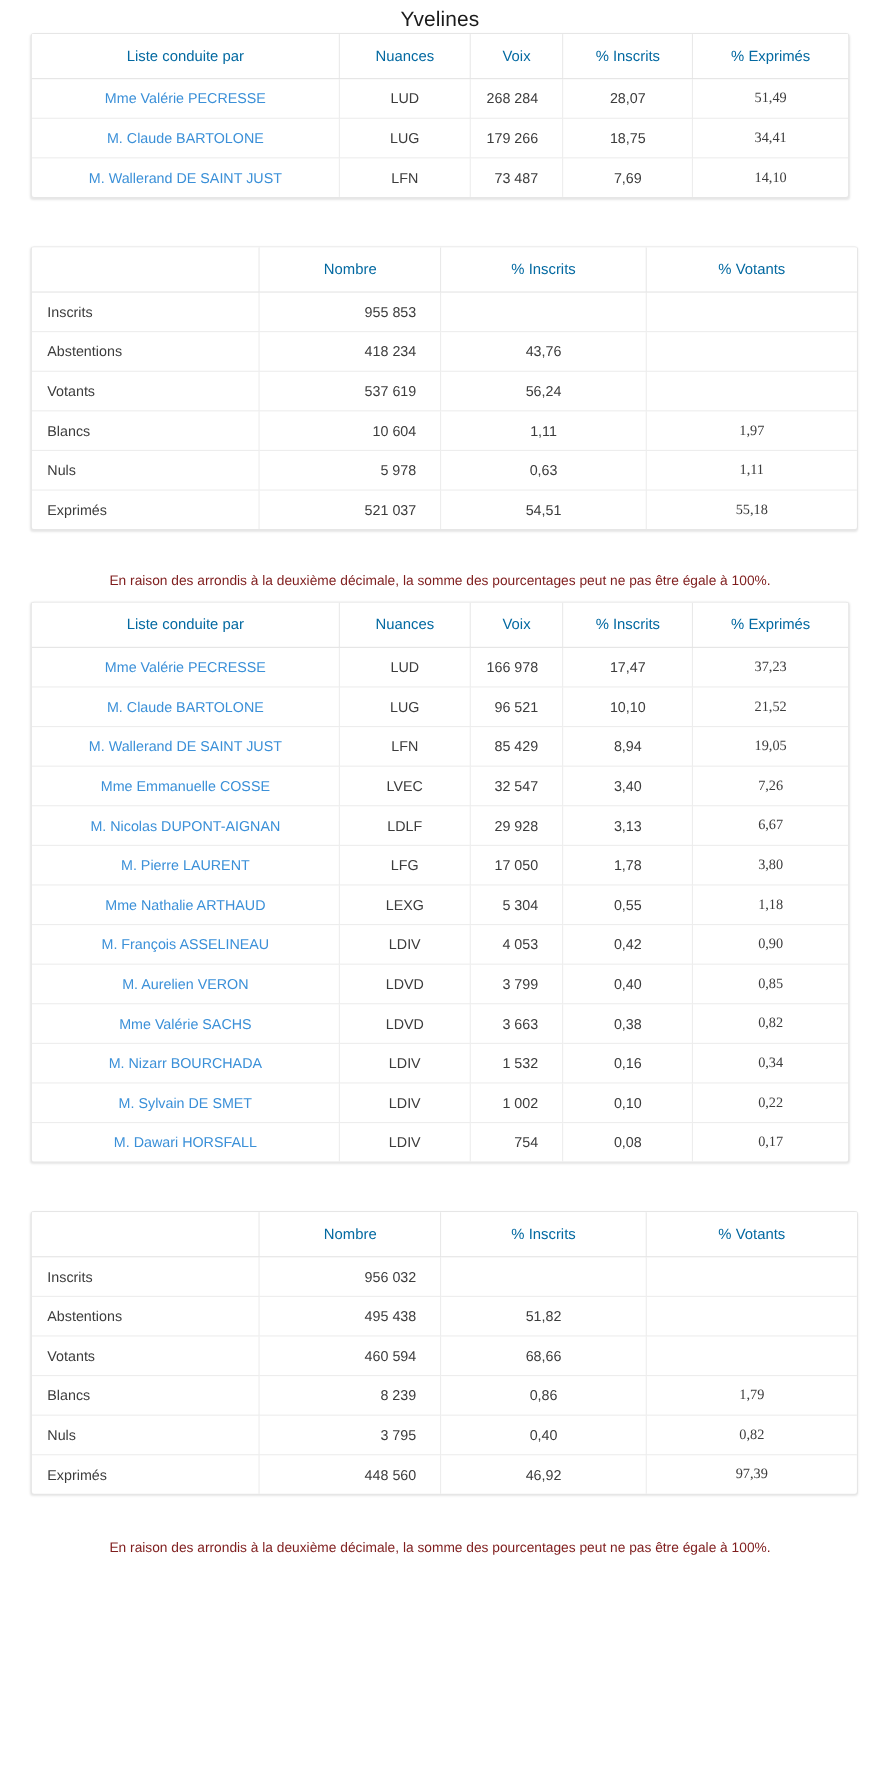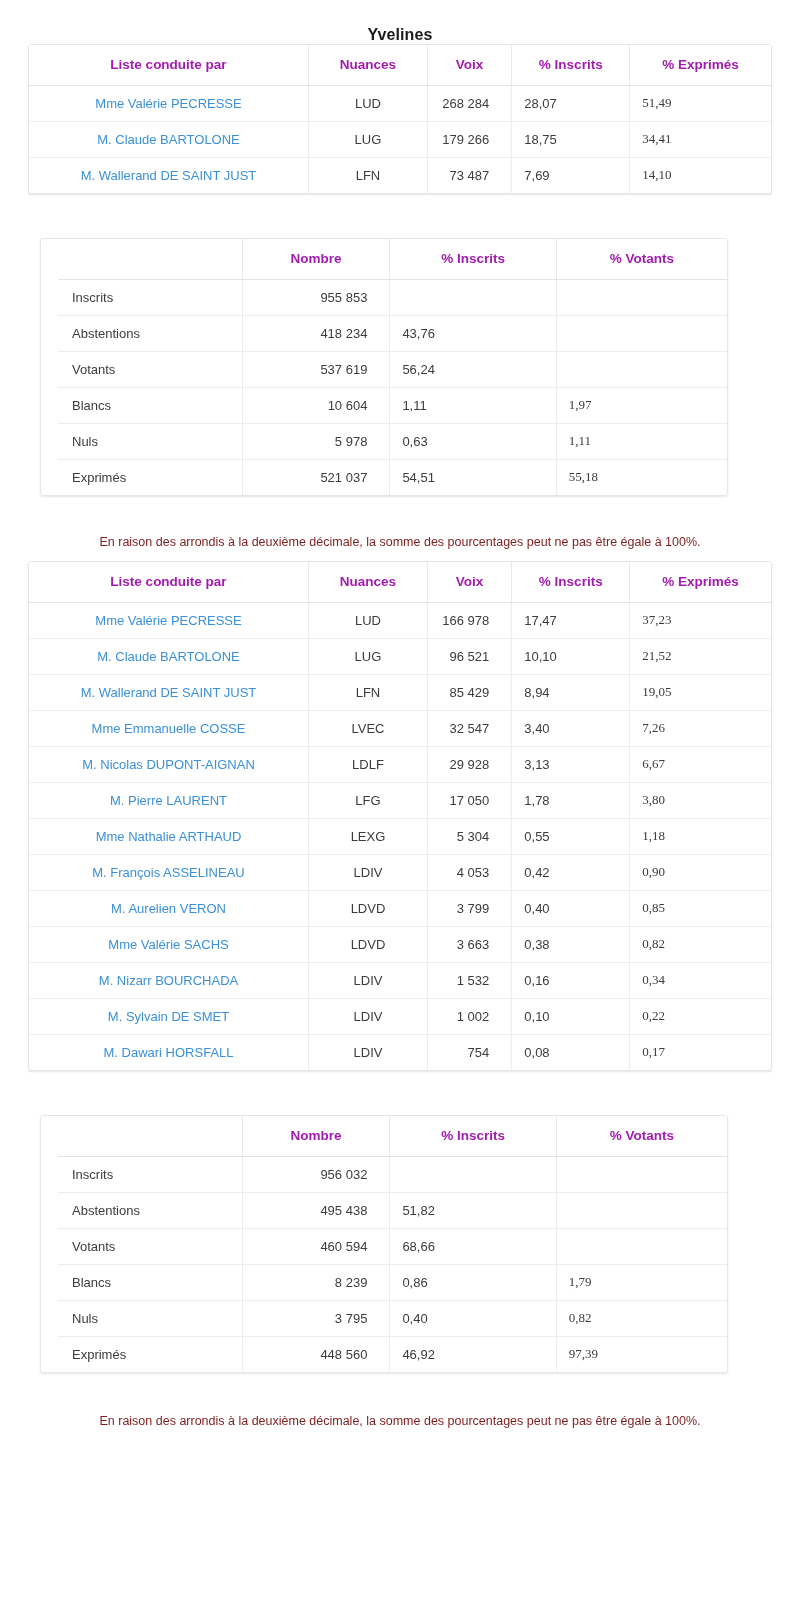--- a/index.html
+++ b/index.html
@@ -14,25 +14,25 @@
     width: 800px;
     min-height: 1607px;
     position: relative;
     overflow: hidden;
   }
 
   .page { width: 800px; padding: 0; }
 
   .page-title {
     text-align: center;
-    font-size: 16px;
-    font-weight: bold;
+    font-size: 19px;
+    font-weight: normal;
     color: #1b1b1b;
     margin: 0;
-    padding-top: 26px;
+    padding-top: 8px;
     letter-spacing: .1px;
   }
 
   .section-title {
     text-align: center;
     font-size: 23px;
     font-weight: bold;
     color: #1b1b1b;
     margin: 0;
     padding-top: 58px;
@@ -48,31 +48,31 @@
     line-height: 0;
   }
 
   .table-wrap {
     margin: 0 28px;
     background: #ffffff;
     border: 1px solid #e6e6e6;
     border-radius: 3px;
     box-shadow: 0 1px 2px rgba(0,0,0,.10);
   }
-  .table-wrap.stats { margin: 0 28px 0 40px; width: 688px; padding-left: 17px; }
+  .table-wrap.stats { margin: 0 28px 0 28px; width: 752px; }
 
   table {
     width: 100%;
     border-collapse: collapse;
     font-size: 13px;
   }
 
   thead th {
-    font-weight: bold;
-    color: #a21caf;
+    font-weight: normal;
+    color: #0369a1;
     font-size: 13.5px;
     height: 40px;
     padding: 0 12px;
     border-bottom: 1px solid #e4e4e4;
     border-right: 1px solid #e9e9e9;
     background: #ffffff;
     white-space: nowrap;
   }
   thead th:last-child { border-right: none; }
 
@@ -84,21 +84,21 @@
     color: #3c3c3c;
     font-size: 13px;
     text-align: center;
     white-space: nowrap;
   }
   tbody td:last-child { border-right: none; font-family: Liberation Serif, serif; }
   tbody tr:last-child td { border-bottom: none; }
 
   .cand { color: #3b90d8; text-align: center; }
   .num  { text-align: right; padding-right: 22px; }
-  .pct  { text-align: left; }
+  .pct  { text-align: center; }
   .rowlabel { text-align: left; padding-left: 14px; color: #3c3c3c; }
 
   
   .t-results col.c1 { width: 275px; }
   .t-results col.c2 { width: 117px; }
   .t-results col.c3 { width: 83px; }
   .t-results col.c4 { width: 116px; }
   .t-results col.c5 { width: 139px; }
 
   

